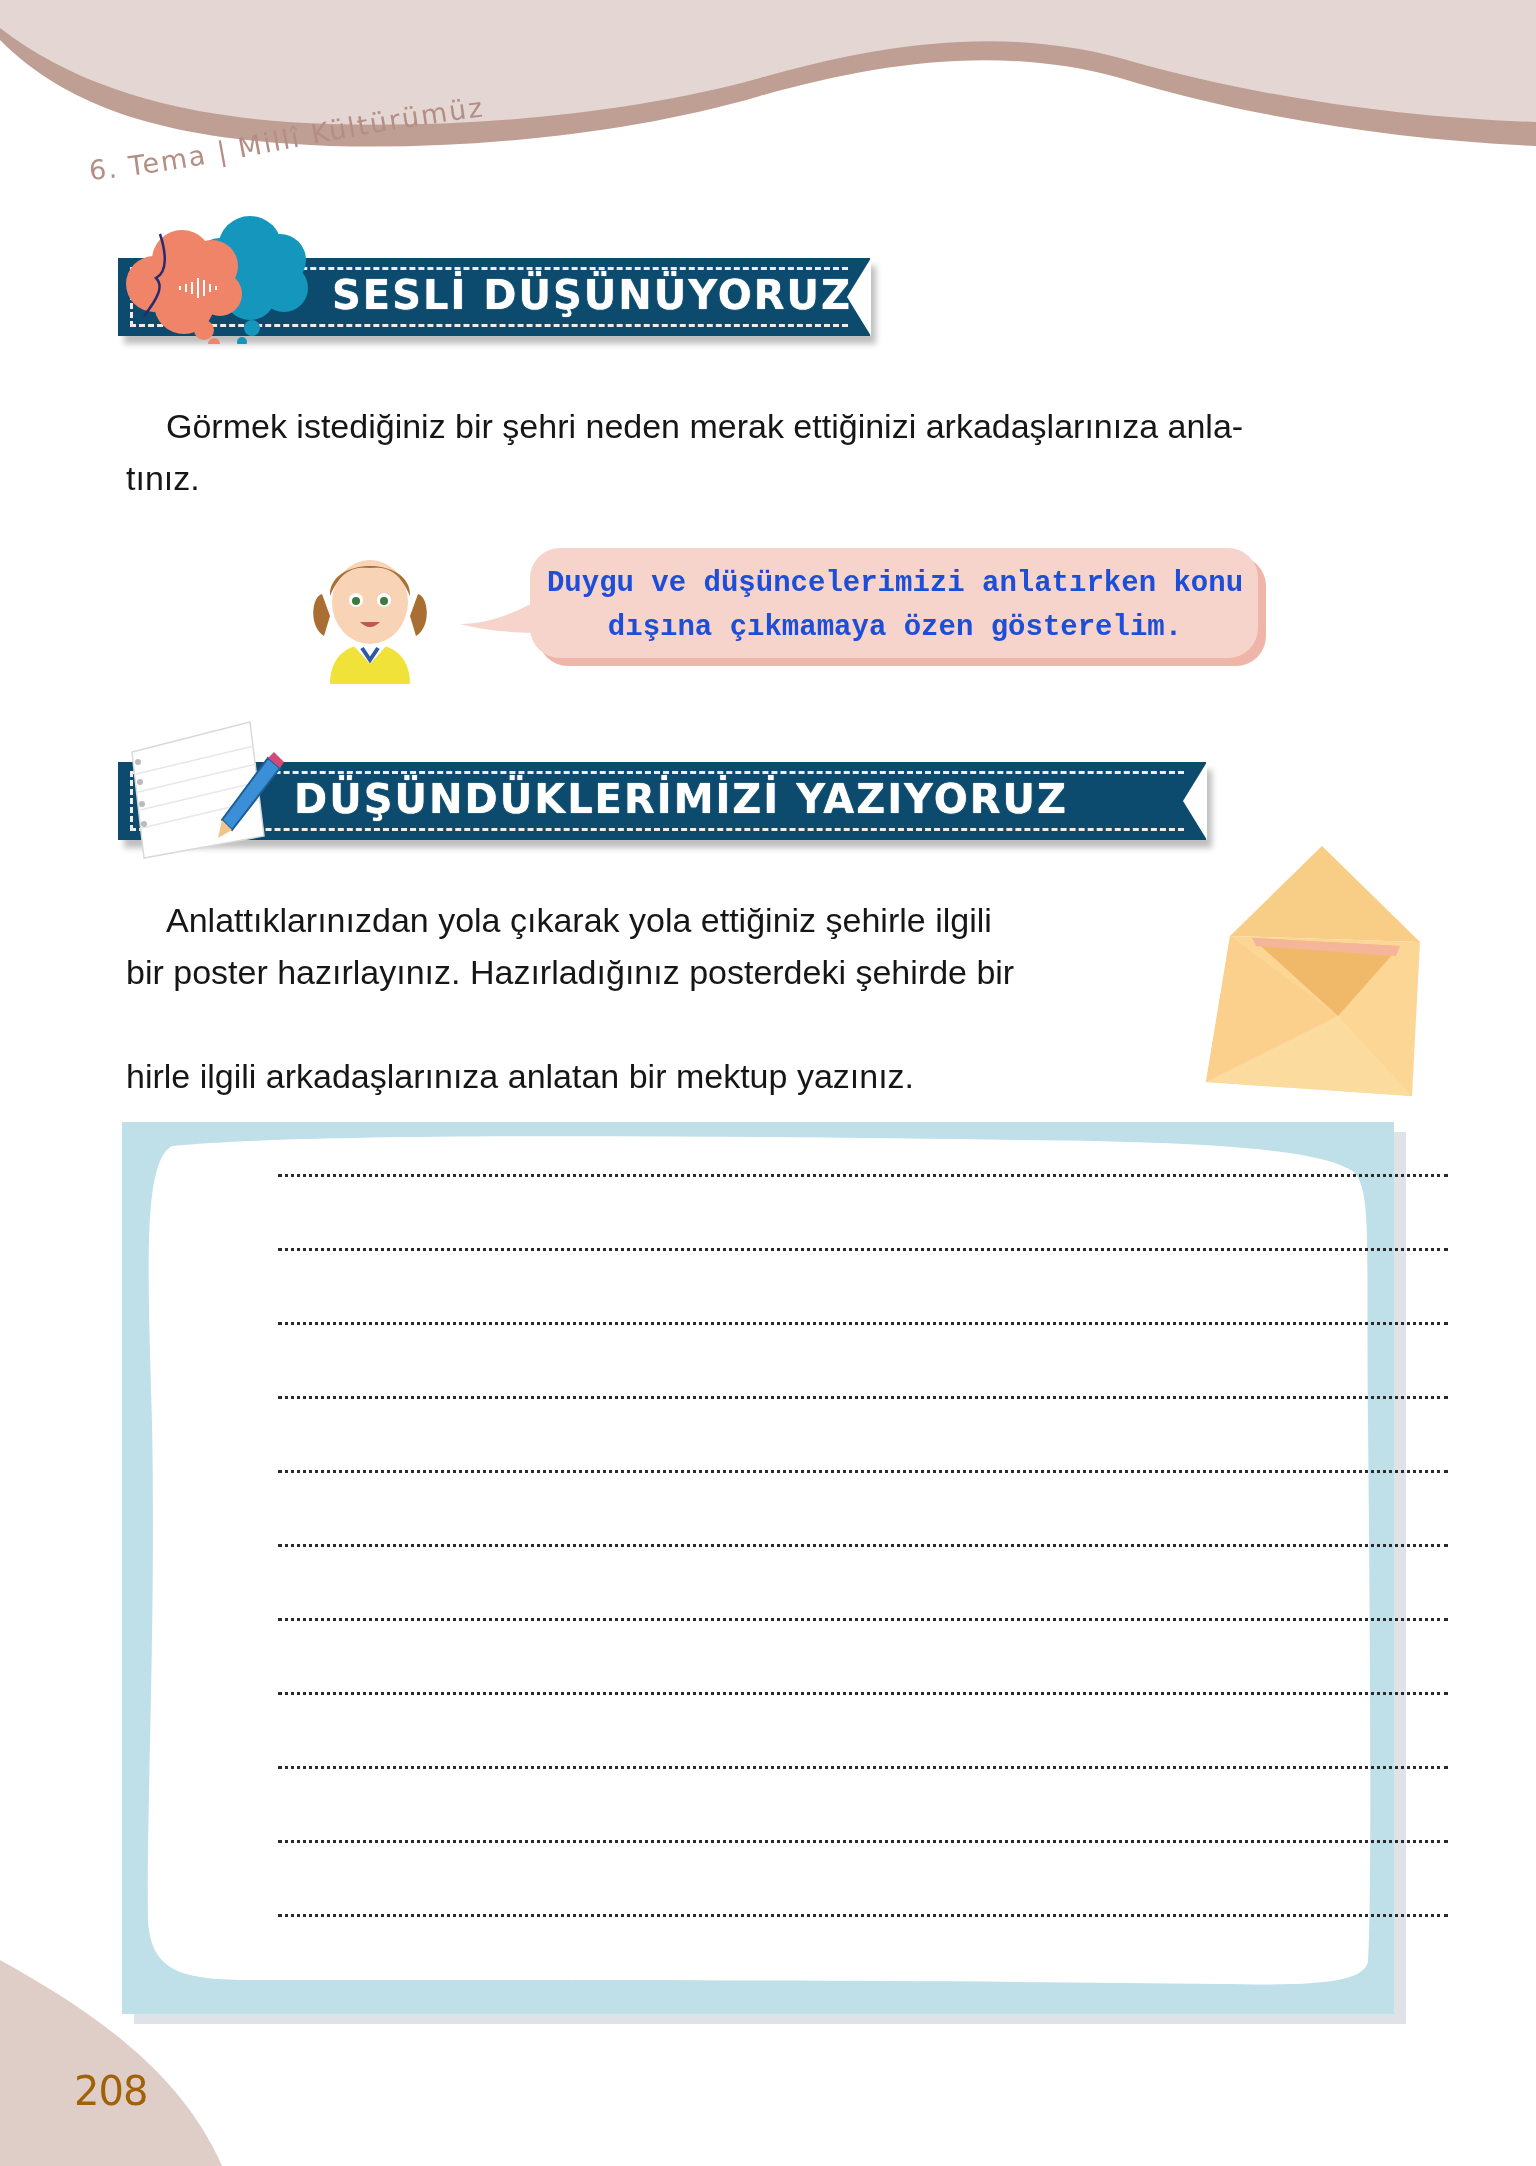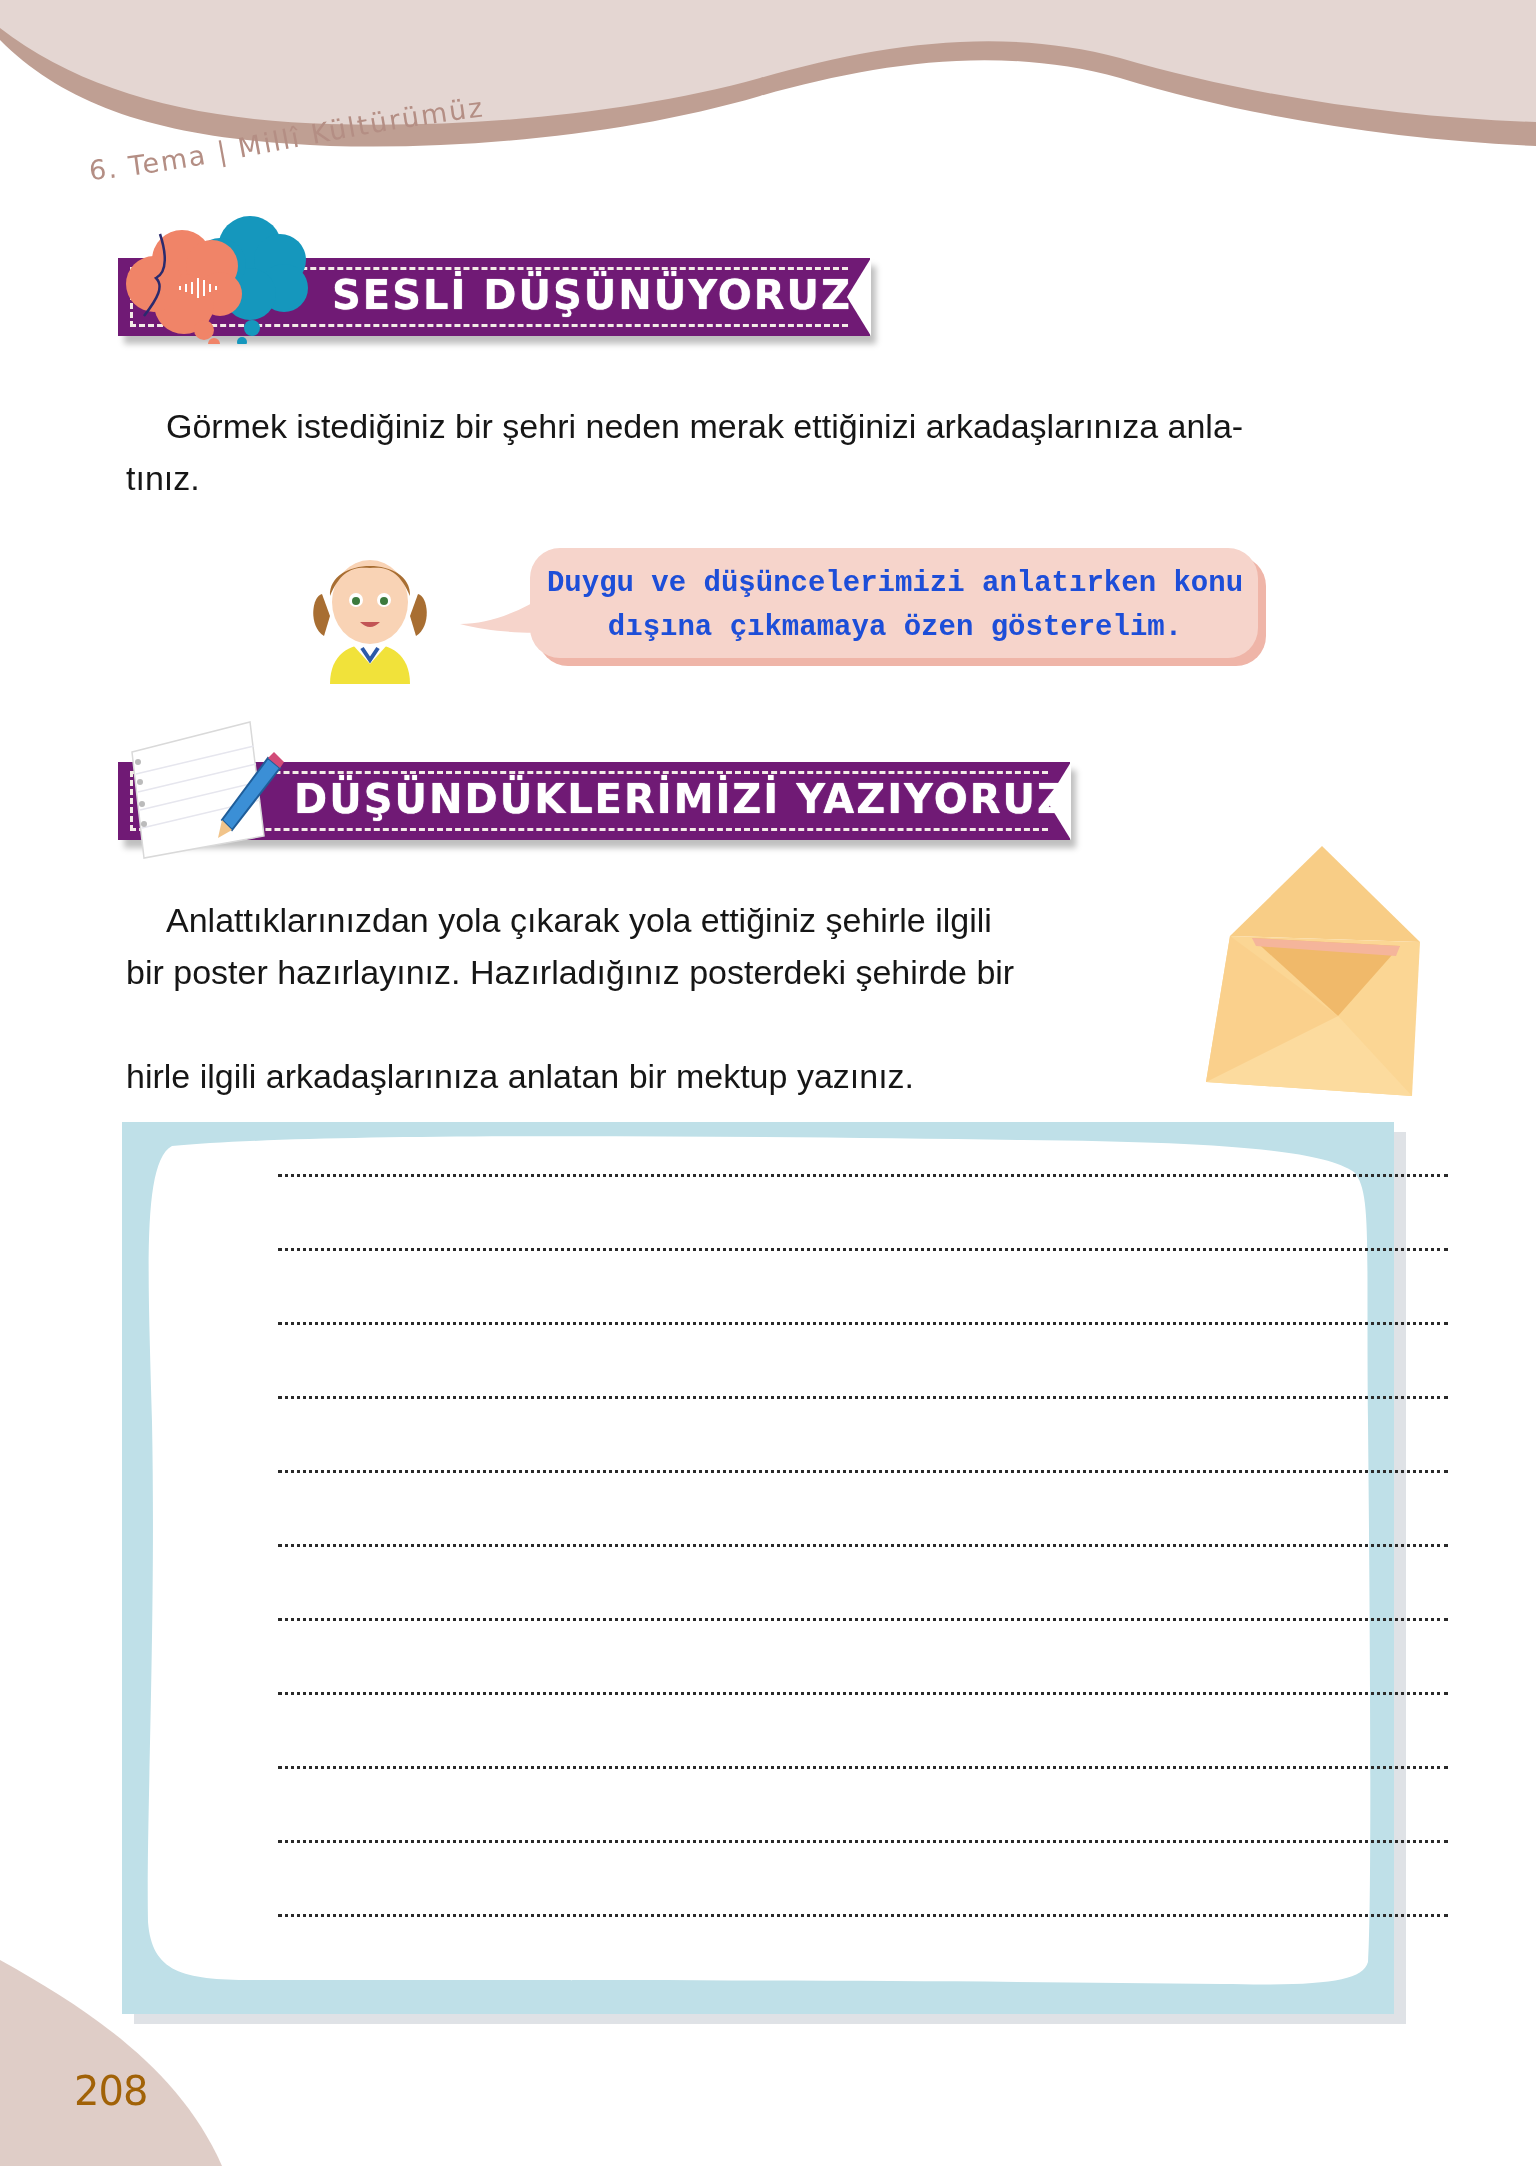--- a/index.html
+++ b/index.html
@@ -13,40 +13,40 @@
 
   
   #header-wave { left: 0; top: 0; width: 1536px; height: 160px; }
   #theme-label {
     left: 86px; top: 98px; width: 520px; height: 90px;
   }
 
   
   .banner {
     position: absolute; height: 78px;
-    background: #701a75;
+    background: #0c4a6e;
     box-shadow: 6px 8px 6px rgba(0,0,0,0.25);
   }
   .banner::before {
     content: ""; position: absolute; left: 12px; right: 22px; top: 9px; bottom: 9px;
     border: 3px dashed #f3ebe7; border-right: none;
   }
   .banner .notch {
     position: absolute; right: -1px; top: 0; width: 28px; height: 100%;
   }
   .banner-title {
     position: absolute; top: 14px;
     color: #ffffff; font-weight: bold; font-size: 40px; letter-spacing: 2px;
     font-family: "DejaVu Sans", sans-serif;
     text-shadow: 0 0 1px #fff;
   }
 
   #banner1 { left: 118px; top: 258px; width: 752px; }
   #banner1 .banner-title { left: 214px; }
-  #banner2 { left: 118px; top: 762px; width: 952px; }
+  #banner2 { left: 118px; top: 762px; width: 1088px; }
   #banner2 .banner-title { left: 176px; }
 
   #cloud-icon { left: 120px; top: 208px; width: 200px; height: 136px; }
   #notepad-icon { left: 118px; top: 712px; width: 170px; height: 148px; }
 
   .paragraph {
     position: absolute; font-size: 34px; line-height: 52px; color: #161616;
     font-family: "Liberation Sans", sans-serif; margin: 8px;
   }
   .indent { text-indent: 40px; }

